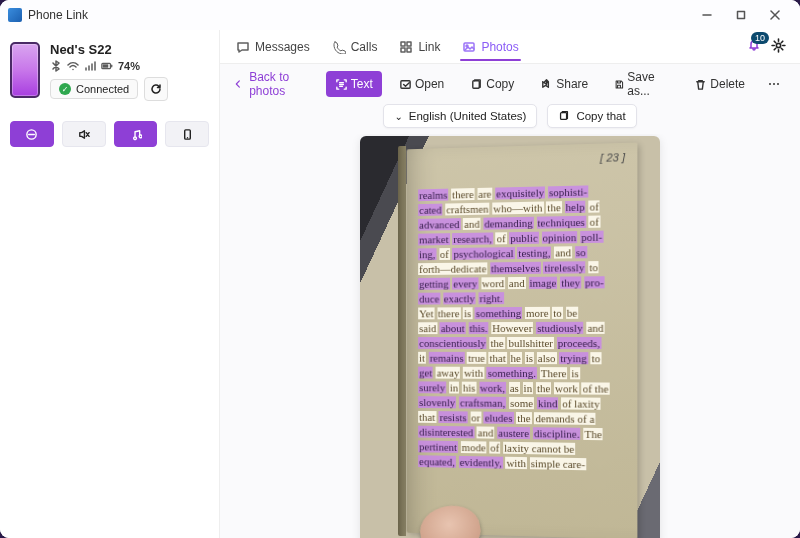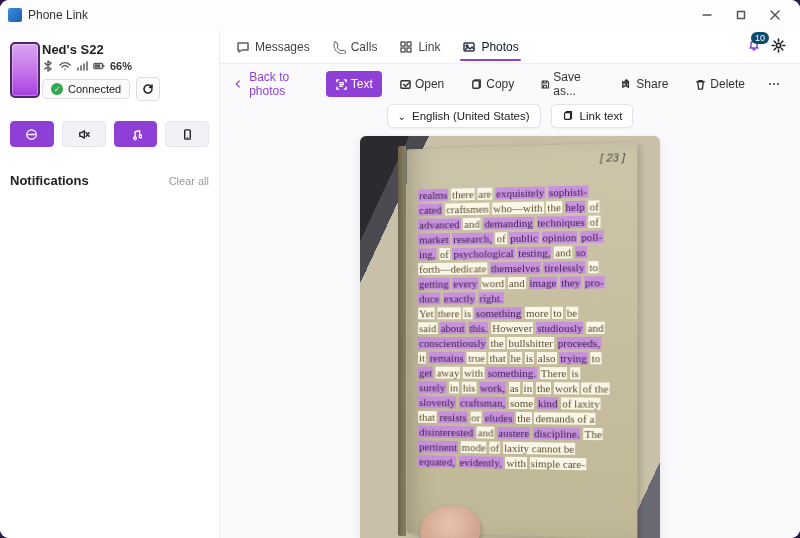--- a/index.html
+++ b/index.html
@@ -6,21 +6,21 @@
   body{margin:0;font-family:'Segoe UI',Arial,sans-serif;font-size:12px;color:#222;background:#2a1a4a}
   .window{width:800px;height:538px;margin:0;background:#fff;border-radius:9px;overflow:hidden;position:relative;box-shadow:0 0 0 1px rgba(0,0,0,.05);display:flex;flex-direction:column}
   .titlebar{height:30px;display:flex;align-items:center;padding:0 8px;background:#fdfdff}
   .titlebar .tb-icon{width:14px;height:14px;background:linear-gradient(135deg,#3a8dde,#1b5fb0);border-radius:2px;margin-right:6px}
   .titlebar .tb-title{flex:0 0 auto;font-size:12px;color:#333}
   .titlebar .tb-gap{flex:1}
   .tb-btn{width:34px;height:24px;display:flex;align-items:center;justify-content:center;color:#555}
   .tb-btn svg{width:10px;height:10px}
   .content{flex:1;display:flex;min-height:0}
   .sidebar{width:220px;border-right:1px solid #eee;background:#fff;display:flex;flex-direction:column;padding:8px 10px 10px}
-  .device{display:flex;gap:2px;padding:4px 0 10px}
+  .device{display:flex;gap:10px;padding:4px 0 10px}
   .phone-thumb{width:30px;height:56px;border-radius:5px;background:linear-gradient(180deg,#d9a5f0 0%,#c877ea 50%,#a83fe0 100%);border:2px solid #4a2a66;box-shadow:inset 0 0 0 1px rgba(255,255,255,.3)}
   .dev-name{font-weight:600;font-size:13px;margin-bottom:3px}
   .dev-stats{display:flex;gap:5px;align-items:center;font-size:11px;color:#333;margin-bottom:5px}
   .dev-stats .ic{width:12px;height:12px;opacity:.8}
   .conn-row{display:flex;gap:6px;align-items:center}
   .conn-pill{display:inline-flex;align-items:center;gap:5px;border:1px solid #ddd;border-radius:4px;padding:3px 8px;font-size:11px;background:#fafafa}
   .conn-pill .dot{width:12px;height:12px;border-radius:50%;background:#2fa84f;display:inline-flex;align-items:center;justify-content:center;color:#fff;font-size:8px}
   .refresh{width:24px;height:24px;border:1px solid #ddd;border-radius:4px;display:flex;align-items:center;justify-content:center;background:#fafafa}
   .media-row{display:flex;gap:8px;margin:10px 0 10px}
   .mbtn{flex:1;height:26px;border-radius:4px;display:flex;align-items:center;justify-content:center;background:#f2f2f6;border:1px solid #e6e6ee}
@@ -29,21 +29,21 @@
   .unlock{display:flex;align-items:center;justify-content:space-between;border:1px solid #eee;border-radius:6px;padding:8px 10px;margin-top:4px;font-size:11px}
   .badge{background:#8e3fd6;color:#fff;border-radius:10px;min-width:16px;height:16px;display:inline-flex;align-items:center;justify-content:center;font-size:10px;margin-right:6px}
   .chev{color:#888}
   .notif-head{display:flex;justify-content:space-between;align-items:center;margin-top:16px}
   .notif-head .lbl{font-weight:600;font-size:13px}
   .notif-head .clear{color:#999;font-size:11px}
   .notif-empty{text-align:center;color:#666;font-size:11px;margin-top:20px}
   .main{flex:1;display:flex;flex-direction:column;min-width:0}
   .tabs{height:34px;display:flex;align-items:center;gap:18px;padding:0 14px;border-bottom:1px solid #eee;position:relative}
   .tab{display:flex;align-items:center;gap:5px;font-size:12px;color:#444;padding:6px 2px;position:relative}
-  .tab.active{color:#0f172a}
+  .tab.active{color:#8b5cf6}
   .tab.active::after{content:'';position:absolute;left:0;right:0;bottom:-1px;height:2px;background:#8e3fd6;border-radius:2px}
   .tab .ic{width:14px;height:14px;opacity:.85}
   .tabs .right{margin-left:auto;display:flex;align-items:center;gap:10px}
   .bell{position:relative}
   .bell .count{position:absolute;top:-6px;right:-8px;background:#0c4a6e;color:#fff;border-radius:8px;font-size:9px;padding:0 4px;line-height:12px}
   .photo-area{flex:1;background:#fafafc;display:flex;flex-direction:column;min-height:0}
   .toolbar{height:40px;display:flex;align-items:center;padding:0 14px;gap:8px}
   .back{display:flex;align-items:center;gap:6px;color:#8e3fd6;font-size:12px}
   .toolbar .spacer{flex:1}
   .tbtn{display:flex;align-items:center;gap:3px;font-size:12px;color:#333;padding:5px 8px;border-radius:4px;border:1px solid transparent}
@@ -106,21 +106,21 @@
                 <path d="M1 5c3-3 7-3 10 0M3 7c2-2 4-2 6 0M6 9.5h0"></path>
               </svg>
             <svg class="ic" viewBox="0 0 12 12">
                 <path d="M2 10V8M5 10V6M8 10V4M11 10V2"></path>
               </svg>
             <svg class="ic" viewBox="0 0 14 10">
                 <rect x="1" y="2" width="10" height="6" rx="1"></rect>
                 <rect x="2" y="3" width="6.5" height="4" fill="currentColor" stroke="none"></rect>
                 <line x1="12.5" y1="4" x2="12.5" y2="6"></line>
               </svg>
-            <span style="font-weight:600">66%</span>
+            <span style="font-weight:600">74%</span>
           </div>
           <div class="conn-row">
             <div class="conn-pill">
               <span class="dot">✓</span>
               <span>Connected</span>
             </div>
             <div class="refresh">
               <svg viewBox="0 0 12 12" width="12" height="12">
                   <path d="M10 6a4 4 0 1 1-1.2-2.8M10 2v2.5H7.5"></path>
                 </svg>
@@ -148,24 +148,20 @@
           </div>
         <div class="mbtn">
             <svg viewBox="0 0 14 14">
               <rect x="4" y="2" width="6" height="10" rx="1"></rect>
               <line x1="7" y1="10.5" x2="7" y2="10.5"></line>
             </svg>
           </div>
       </div>
 
 
-      <div class="notif-head">
-        <span class="lbl">Notifications</span>
-        <span class="clear">Clear all</span>
-      </div>
     </div>
 
     <div class="main">
 
       <div class="tabs">
         <div class="tab">
           <svg class="ic" viewBox="0 0 14 14">
               <path d="M2 3h10v7H6l-3 2v-2H2z"></path>
             </svg>
           <span>Messages</span>
@@ -234,29 +230,29 @@
           </div>
           <div class="tbtn">
             <svg class="ic" viewBox="0 0 14 14">
                 <rect x="3" y="3" width="7" height="8" rx="1"></rect>
                 <path d="M5 3V2h6v8h-1"></path>
               </svg>
             <span>Copy</span>
           </div>
           <div class="tbtn">
             <svg class="ic" viewBox="0 0 14 14">
+                <path d="M9 4L6 6 3 4M3 4v6l3-2 3 2V4M7 2v5M5 4l2-2 2 2"></path>
+              </svg>
+            <span>Share</span>
+          </div>
+          <div class="tbtn">
+            <svg class="ic" viewBox="0 0 14 14">
                 <path d="M3 2h7l2 2v8H3zM5 2v3h4V2M5 12V8h4v4"></path>
               </svg>
             <span>Save as...</span>
-          </div>
-          <div class="tbtn">
-            <svg class="ic" viewBox="0 0 14 14">
-                <path d="M9 4L6 6 3 4M3 4v6l3-2 3 2V4M7 2v5M5 4l2-2 2 2"></path>
-              </svg>
-            <span>Share</span>
           </div>
           <div class="tbtn">
             <svg class="ic" viewBox="0 0 14 14">
                 <path d="M3 4h8M5 4V3h4v1M4 4l1 8h4l1-8"></path>
               </svg>
             <span>Delete</span>
           </div>
           <div class="tbtn" style="padding:5px 4px">
             <svg width="14" height="14" viewBox="0 0 14 14">
                 <circle cx="3" cy="7" r="1" fill="currentColor" stroke="none"></circle>
@@ -269,21 +265,21 @@
         <div class="subbar">
           <div class="subbtn">
             <span style="font-size:10px">⌄</span>
             <span>English (United States)</span>
           </div>
           <div class="subbtn">
             <svg width="12" height="12" viewBox="0 0 14 14">
                 <rect x="3" y="3" width="7" height="8" rx="1"></rect>
                 <path d="M5 3V2h6v8h-1"></path>
               </svg>
-            <span>Link text</span>
+            <span>Copy that</span>
           </div>
         </div>
 
         <div class="viewer">
           <div class="photo">
             <div class="spine"></div>
             <div class="page">
               <div class="pgnum">[ 23 ]</div>
               <div class="ocr" id="ocr-text"><span class="hl">realms</span> <span class="sel">there</span> <span class="sel">are</span> <span class="hl">exquisitely</span> <span class="hl">sophisti-</span> <br><span class="hl">cated</span> <span class="sel">craftsmen</span> <span class="sel">who—with</span> <span class="sel">the</span> <span class="hl">help</span> <span class="sel">of</span> <br><span class="hl">advanced</span> <span class="sel">and</span> <span class="hl">demanding</span> <span class="hl">techniques</span> <span class="sel">of</span> <br><span class="hl">market</span> <span class="hl">research,</span> <span class="sel">of</span> <span class="hl">public</span> <span class="hl">opinion</span> <span class="hl">poll-</span> <br><span class="hl">ing,</span> <span class="sel">of</span> <span class="hl">psychological</span> <span class="hl">testing,</span> <span class="sel">and</span> <span class="hl">so</span> <br><span class="sel">forth—dedicate</span> <span class="hl">themselves</span> <span class="hl">tirelessly</span> <span class="sel">to</span> <br><span class="hl">getting</span> <span class="hl">every</span> <span class="sel">word</span> <span class="sel">and</span> <span class="hl">image</span> <span class="hl">they</span> <span class="hl">pro-</span> <br><span class="hl">duce</span> <span class="hl">exactly</span> <span class="hl">right.</span> <br><span class="sel"> Yet</span> <span class="sel">there</span> <span class="sel">is</span> <span class="hl">something</span> <span class="sel">more</span> <span class="sel">to</span> <span class="sel">be</span> <br><span class="sel">said</span> <span class="hl">about</span> <span class="hl">this.</span> <span class="sel">However</span> <span class="hl">studiously</span> <span class="sel">and</span> <br><span class="hl">conscientiously</span> <span class="sel">the</span> <span class="sel">bullshitter</span> <span class="hl">proceeds,</span> <br><span class="sel">it</span> <span class="hl">remains</span> <span class="sel">true</span> <span class="sel">that</span> <span class="sel">he</span> <span class="sel">is</span> <span class="sel">also</span> <span class="hl">trying</span> <span class="sel">to</span> <br><span class="hl">get</span> <span class="sel">away</span> <span class="sel">with</span> <span class="hl">something.</span> <span class="sel">There</span> <span class="sel">is</span> <br><span class="hl">surely</span> <span class="sel">in</span> <span class="sel">his</span> <span class="hl">work,</span> <span class="sel">as</span> <span class="sel">in</span> <span class="sel">the</span> <span class="sel">work</span> <span class="sel">of the</span> <br><span class="hl">slovenly</span> <span class="hl">craftsman,</span> <span class="sel">some</span> <span class="hl">kind</span> <span class="sel">of laxity</span> <br><span class="sel">that</span> <span class="hl">resists</span> <span class="sel">or</span> <span class="hl">eludes</span> <span class="sel">the</span> <span class="sel">demands of a</span> <br><span class="hl">disinterested</span> <span class="sel">and</span> <span class="hl">austere</span> <span class="hl">discipline.</span> <span class="sel">The</span> <br><span class="hl">pertinent</span> <span class="sel">mode</span> <span class="sel">of</span> <span class="sel">laxity cannot be</span> <br><span class="hl">equated,</span> <span class="hl">evidently,</span> <span class="sel">with</span> <span class="sel">simple care-</span> </div>
             </div>

